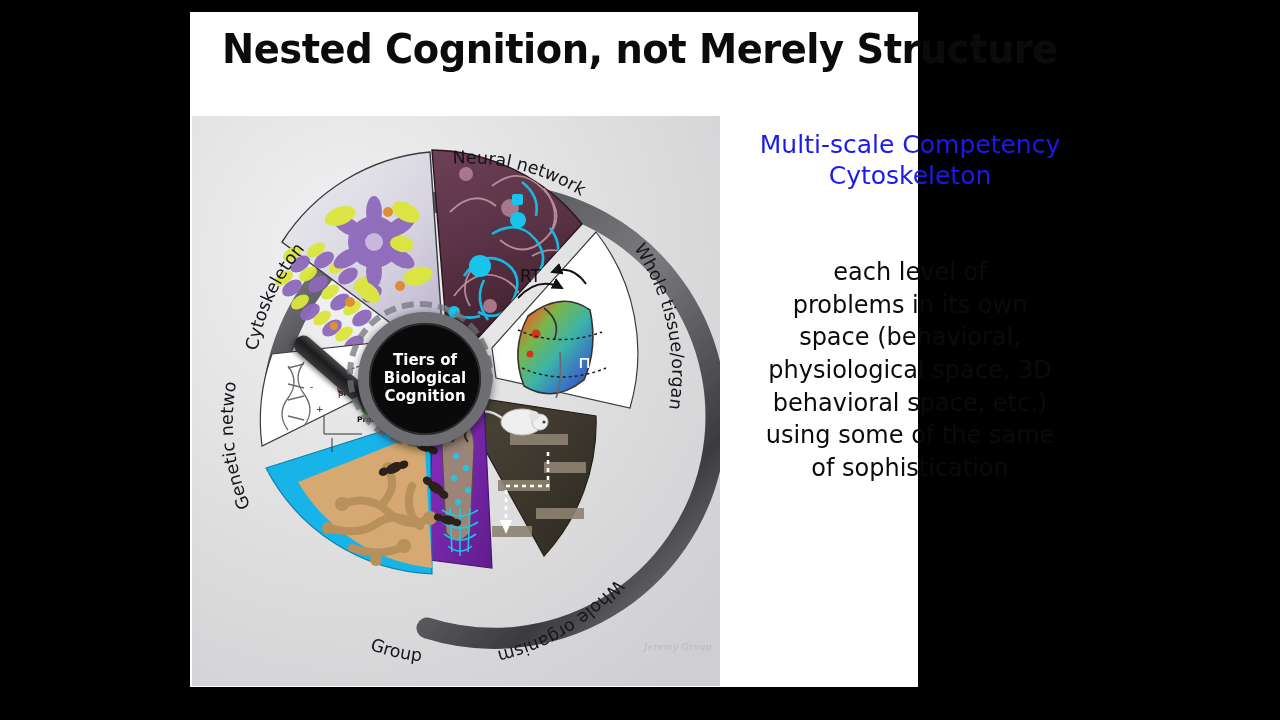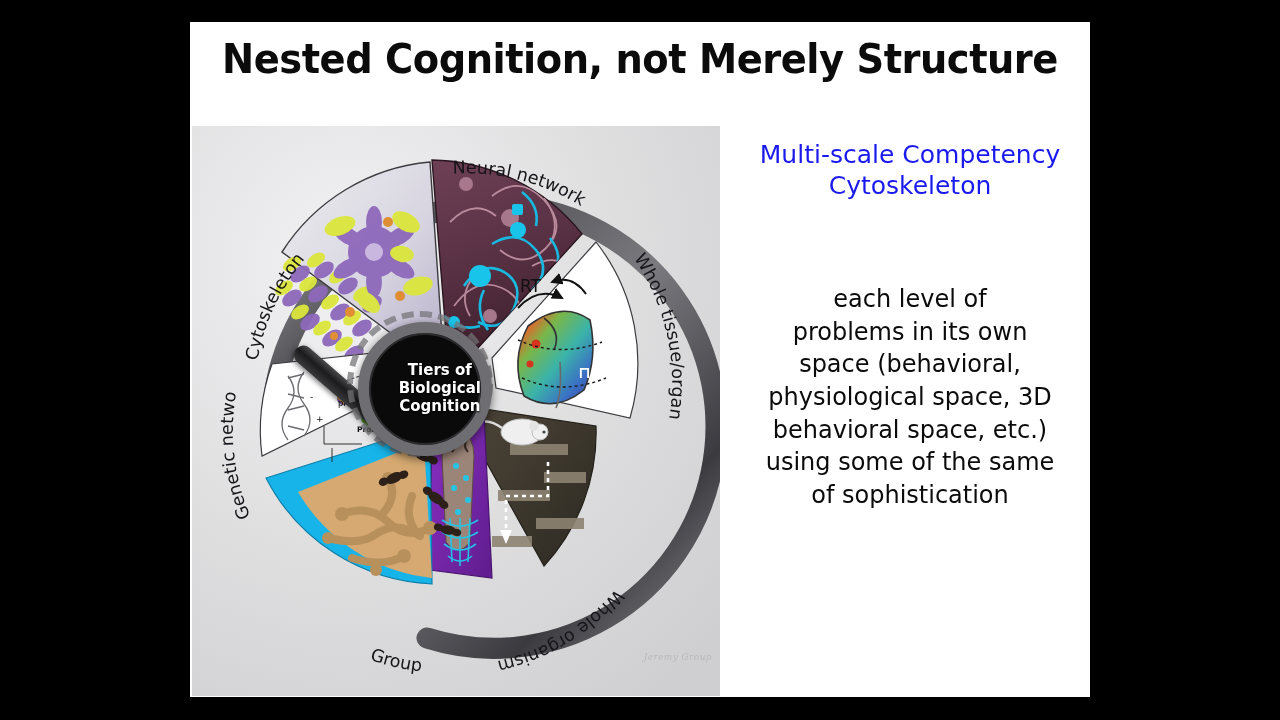--- a/index.html
+++ b/index.html
@@ -2,21 +2,21 @@
 <html><head>
 <meta charset="utf-8">
 <style>
   html,body{margin:0;padding:0;background:#000;}
   body{width:1280px;height:720px;overflow:hidden;font-family:"DejaVu Sans",sans-serif;}
 
   #stage{position:relative;width:1280px;height:720px;background:#000;}
 
   
   #slide{
-    position:absolute;left:190px;top:22px;width:900px;height:675px;
+    position:absolute;left:190px;top:12px;width:728px;height:675px;
     background:#ffffff;
   }
 
   #slide-title{
     position:absolute;left:0;top:14px;width:900px;text-align:center;
     font-family:"DejaVu Sans",sans-serif;
     font-size:40px;font-weight:700;color:#0b0b0b;
     letter-spacing:-0.5px;
     transform:scaleX(0.96);
   }
@@ -33,21 +33,21 @@
     font-style:italic;font-family:"DejaVu Serif",serif;letter-spacing:0.4px;
   }
 
   
   #lens{
     position:absolute;left:166px;top:196px;width:112px;height:112px;border-radius:50%;
     background:#0a0a0a;
     border:11px solid;
     border-color:#6e6e72;
     box-shadow:0 3px 10px rgba(0,0,0,.55), inset 0 0 0 2px #2b2b2e;
-    display:flex;align-items:center;justify-content:flex-end;
+    display:flex;align-items:center;justify-content:center;
   }
   #lens-text{
     color:#fff;font-family:"DejaVu Sans",sans-serif;font-weight:700;
     font-size:15px;line-height:1.18;text-align:center;
     text-shadow:0 1px 2px #000;
   }
   #lens-ring{
     position:absolute;left:155px;top:185px;width:134px;height:134px;border-radius:50%;
     border:6px dashed #77777b;opacity:.75;pointer-events:none;
   }
@@ -396,21 +396,21 @@
       <div id="lens-ring"></div>
       <div id="lens">
         <div id="lens-text">Tiers of<br>Biological<br>Cognition</div>
       </div>
 
       <div id="credit">Jeremy Group</div>
     </div>
 
     <div id="text-col">
       <div id="subtitle" style="color: rgb(26, 26, 238);">Multi-scale Competency Cytoskeleton</div>
-      <div id="body-text" style="color: rgb(11, 11, 11); margin-top: 17px;">
+      <div id="body-text" style="color: rgb(11, 11, 11);">
           <span class="ln">each level of</span>
           <span class="ln">problems in its own</span>
           <span class="ln">space (behavioral,</span>
           <span class="ln">physiological space, 3D</span>
           <span class="ln">behavioral space, etc.)</span>
           <span class="ln">using some of the same</span>
           <span class="ln">of sophistication</span>
         </div>
     </div>
 

